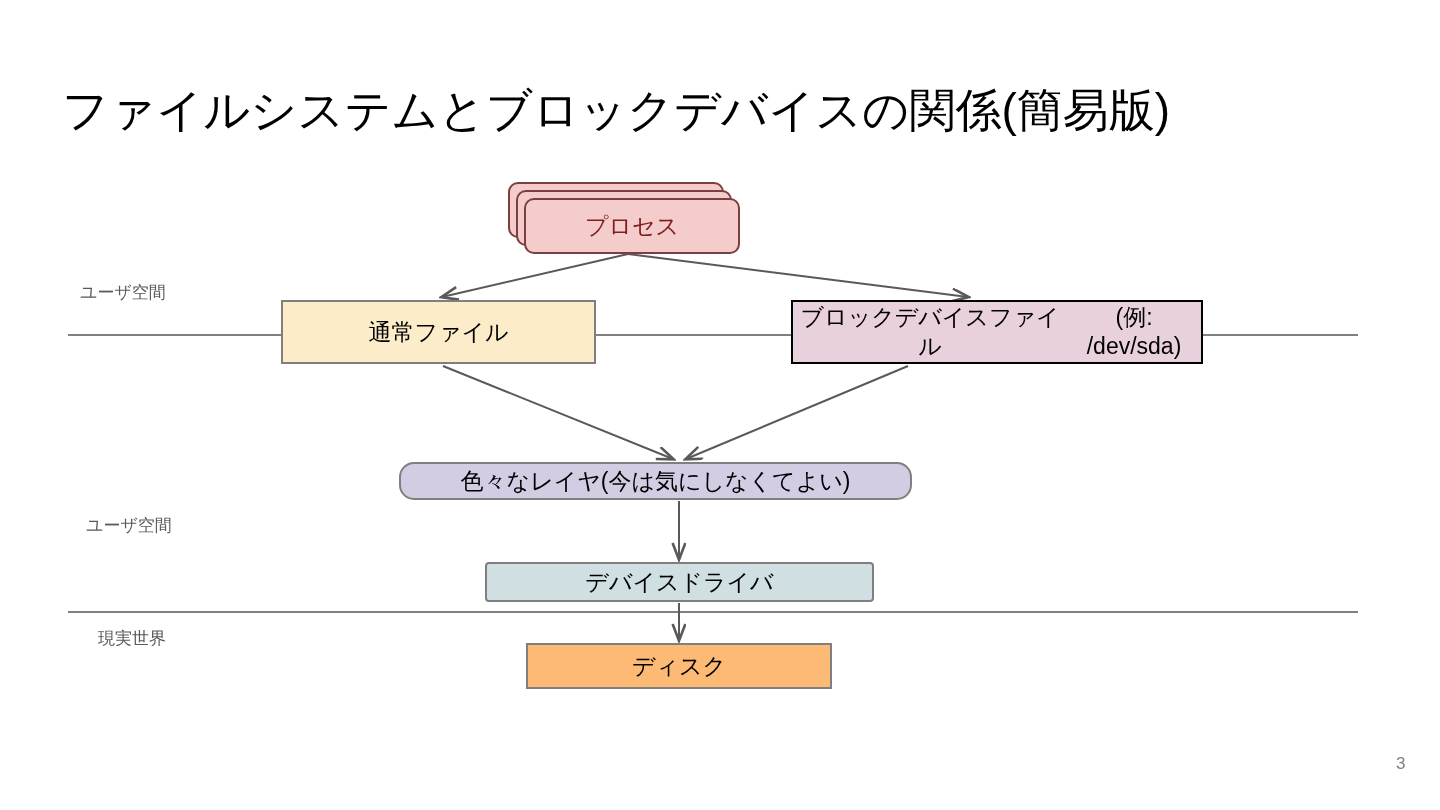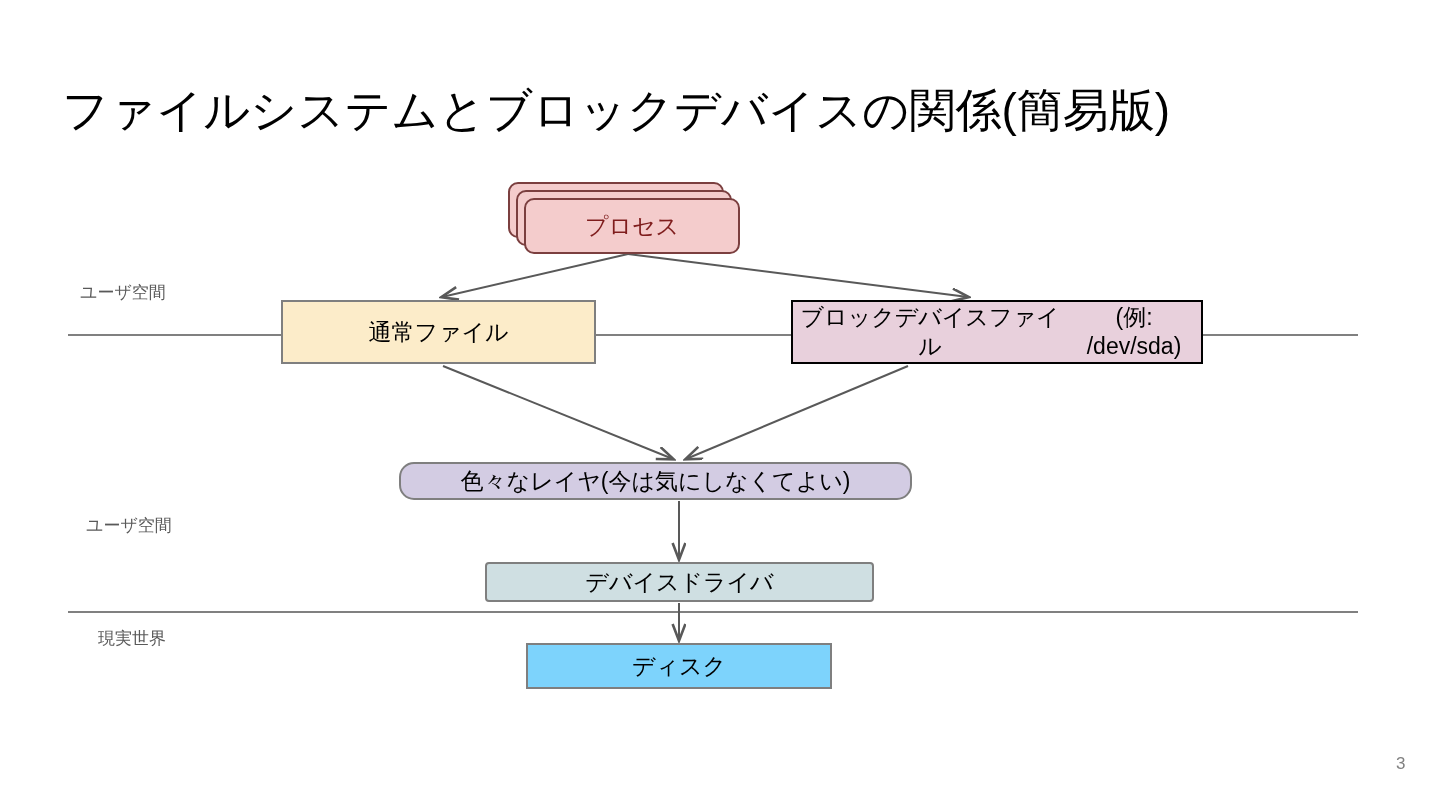--- a/index.html
+++ b/index.html
@@ -144,21 +144,21 @@
     border: 2px solid #7f7f7f;
     border-radius: 4px;
   }
 
   
   #node-disk {
     left: 526px;
     top: 643px;
     width: 306px;
     height: 46px;
-    background: #7dd3fc;
+    background: #fdba74;
     border: 2px solid #7f7f7f;
   }
 
   
   #arrows {
     position: absolute;
     left: 0; top: 0;
     width: 1440px;
     height: 810px;
     z-index: 2;

